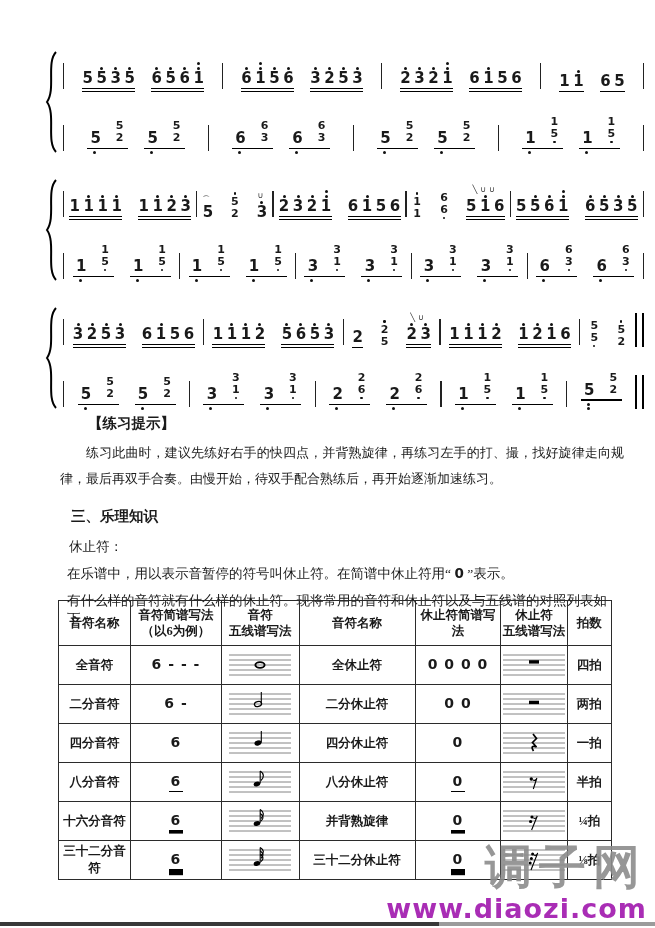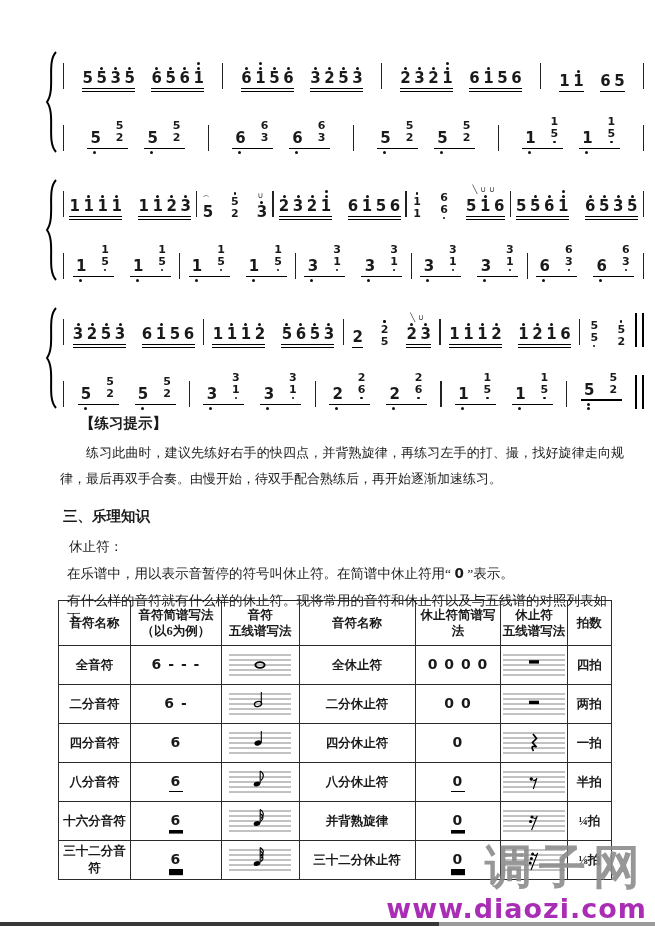--- a/index.html
+++ b/index.html
@@ -29,21 +29,21 @@
   .ch{display:inline-flex;flex-direction:column;align-items:center;gap:1px;margin-bottom:1px;}
   .ch .dg{font-size:11px;line-height:11px;}
   .ch .dot{width:2.5px;height:2.5px;}
   .unit{display:inline-flex;flex-direction:column;align-items:stretch;}
   .unit .urow{display:flex;align-items:flex-end;gap:13px;padding:0 3px;}
   .unit .ch{margin-bottom:3px;}
   .bdots{display:flex;flex-direction:column;gap:1.5px;margin-left:6px;margin-top:2px;}
 
   
   .tips{position:absolute;left:60px;top:414px;width:564px;}
-  .h-bold{font-size:14.5px;font-weight:700;margin-left:20px;}
+  .h-bold{font-size:14.5px;font-weight:700;margin-left:28px;}
   .tips p{font-size:13px;line-height:26px;text-indent:2em;margin:7px 0 0 0;text-align:justify;}
   .theory{position:absolute;left:43px;top:507px;width:564px;font-size:13.5px;}
   .theory .t-sub{margin:12px 0 4px 26px;}
   .theory .t-line{margin:9px 0 0 24px;}
   .theory b{font-family:"DejaVu Sans",sans-serif;}
 
   
   .tablewrap{position:absolute;left:58px;top:600px;width:554px;}
   table{border-collapse:collapse;width:100%;table-layout:fixed;}
   th,td{border:1.4px solid #2b2b2b;text-align:center;vertical-align:middle;padding:2px 1px;font-weight:bold;}

